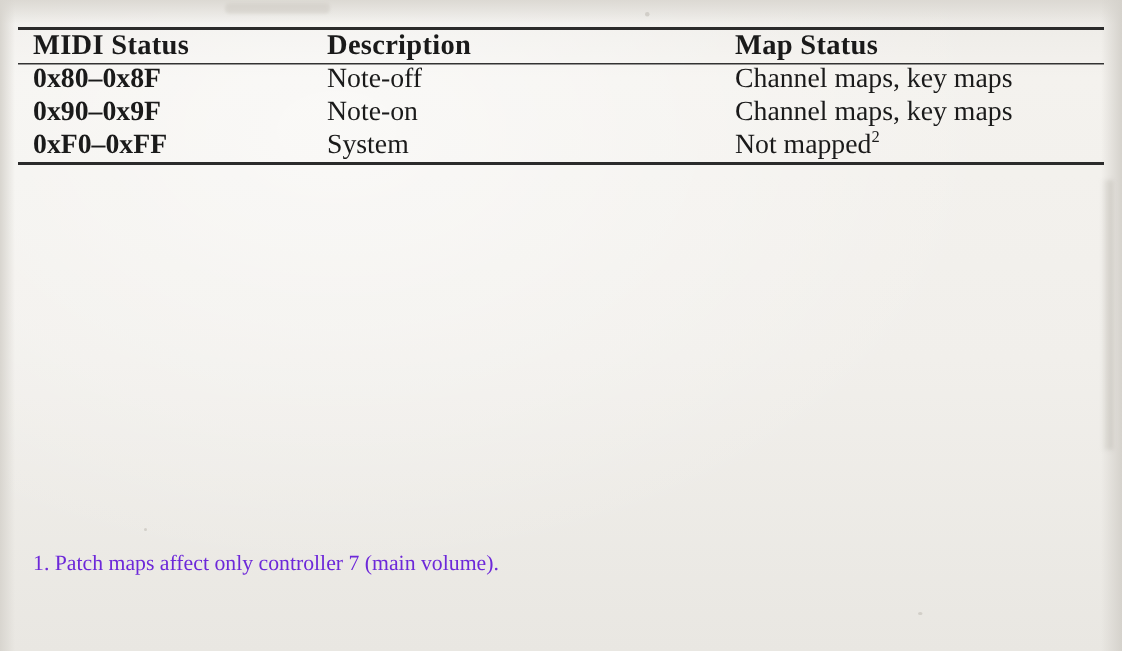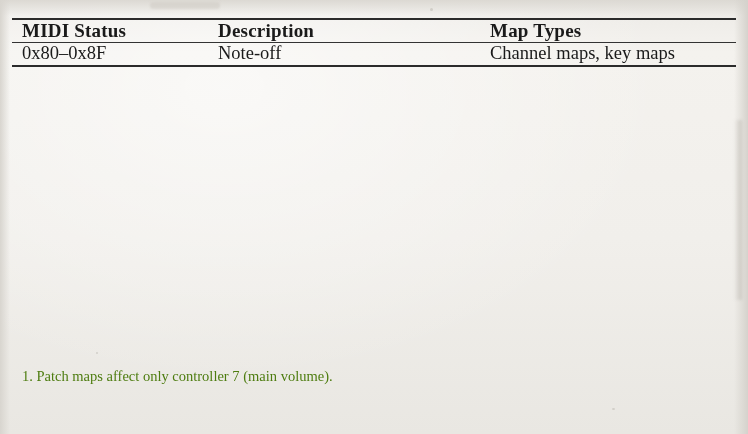--- a/index.html
+++ b/index.html
@@ -85,39 +85,39 @@
   }
   .col-status { width: 196px; padding-left: 10px !important; margin-top: 22px; }
   .col-desc   { width: 272px; margin-left: 28px; }
   .col-map    { width: 256px; }
 
   tbody td {
     font-size: 18.5px;
     padding: 8px 0 8px 0;
     line-height: 1.18;
   }
-  tbody td.col-status { padding-left: 10px !important; }
+  tbody td.col-status { padding-left: 10px !important; font-weight: bold; }
 
   sup {
     font-size: 11px;
     vertical-align: super;
     line-height: 0;
   }
 
   .notes {
     position: absolute;
     left: 22px;
     top: 366px;
     width: 700px;
     font-size: 14.5px;
     line-height: 1.5;
   }
   .note {
     margin: 0 0 10px 0;
-    color: #4d7c0f;
+    color: #6d28d9;
   }
 
   
   .smudge-a {
     position: absolute;
     left: 150px; top: 2px;
     width: 70px; height: 7px;
     background: #cfcbc4;
     opacity: .55;
     border-radius: 3px;
@@ -146,32 +146,42 @@
   <div class="speck" style="left:612px; top:408px; width:3px; height:2px;"></div>
 </div>
 
 <div class="table-wrap">
   <hr class="rule">
   <table class="miditable">
     <thead>
       <tr>
         <th class="col-status">MIDI Status</th>
         <th class="col-desc">Description</th>
-        <th class="col-map">Map Types</th>
+        <th class="col-map">Map Status</th>
       </tr>
     </thead>
   </table>
   <hr class="rule thin">
   <table class="miditable">
     <tbody>
       <tr>
         <td class="col-status">0x80–0x8F</td>
         <td class="col-desc">Note-off</td>
         <td class="col-map"><span>Channel maps, key maps</span><sup></sup></td>
       </tr>
+      <tr>
+        <td class="col-status">0x90–0x9F</td>
+        <td class="col-desc">Note-on</td>
+        <td class="col-map"><span>Channel maps, key maps</span><sup></sup></td>
+      </tr>
+      <tr>
+        <td class="col-status">0xF0–0xFF</td>
+        <td class="col-desc">System</td>
+        <td class="col-map"><span>Not mapped</span><sup>2</sup></td>
+      </tr>
     </tbody>
   </table>
   <hr class="rule">
 </div>
 
 <div class="notes">
   <p class="note">1. Patch maps affect only controller 7 (main volume).</p>
 </div>
 
 </body></html>

